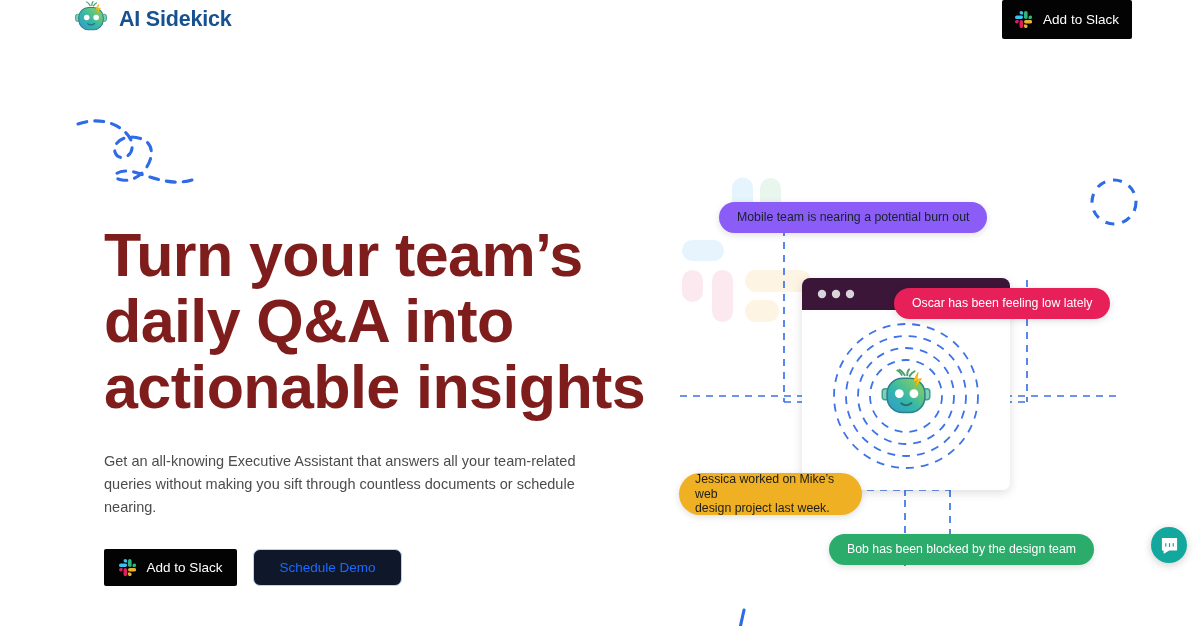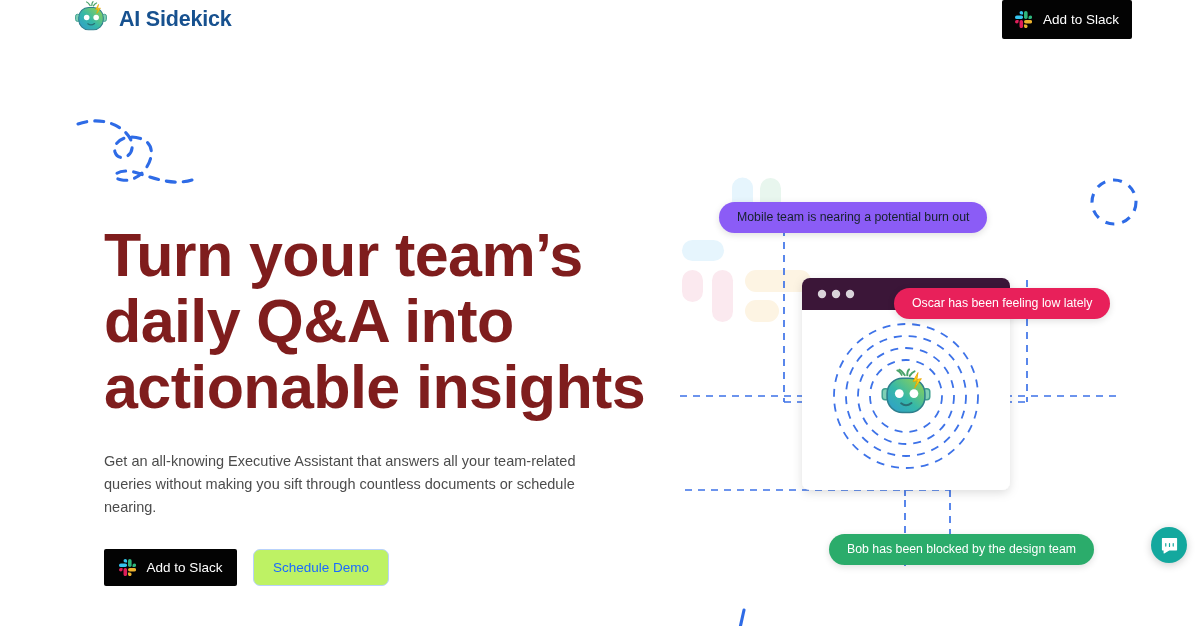--- a/index.html
+++ b/index.html
@@ -74,23 +74,23 @@
     height: 37px;
     font-size: 13.5px;
     padding: 0 14px;
   }
   .slack-btn .slack-logo { width: 17px; height: 17px; flex: 0 0 17px; display: block; }
 
   .ghost-btn {
     display: inline-flex;
     align-items: center;
     justify-content: center;
-    width: 136px;
+    width: 149px;
     height: 37px;
-    background: #bef264;
+    background: #0f172a;
     color: #1a6aff;
     border: 1px solid #b9d2fb;
     border-radius: 7px;
     font-size: 13.5px;
     cursor: pointer;
     font-family: "Liberation Sans", sans-serif;
     white-space: nowrap;
   }
 
   
@@ -347,20 +347,24 @@
   </div>
 
   <div class="bubble bubble-mobile">
     <span>Mobile team is nearing a potential burn out</span>
   </div>
 
   <div class="bubble bubble-oscar">
     <span>Oscar has been feeling low lately</span>
   </div>
 
+  <div class="bubble bubble-jessica">
+    <span>Jessica worked on Mike’s web
+design project last week.</span>
+  </div>
 
   <div class="bubble bubble-bob">
     <span>Bob has been blocked by the design team</span>
   </div>
 
   <button class="chat-widget">
     <svg width="19" height="19" viewBox="0 0 24 24">
       <path d="M3.2 2.4h17.6a.8.8 0 0 1 .8.8v14.2a.8.8 0 0 1-.8.8h-9.1L5.4 22a.55.55 0 0 1-.88-.45V18.2H3.2a.8.8 0 0 1-.8-.8V3.2a.8.8 0 0 1 .8-.8z" fill="#ffffff"></path>
       <path d="M7.3 9.6v3.1M12 9.6v3.6M16.7 9.6v3.1" stroke="#13a89e" stroke-width="1.5" stroke-linecap="round"></path>
     </svg>

